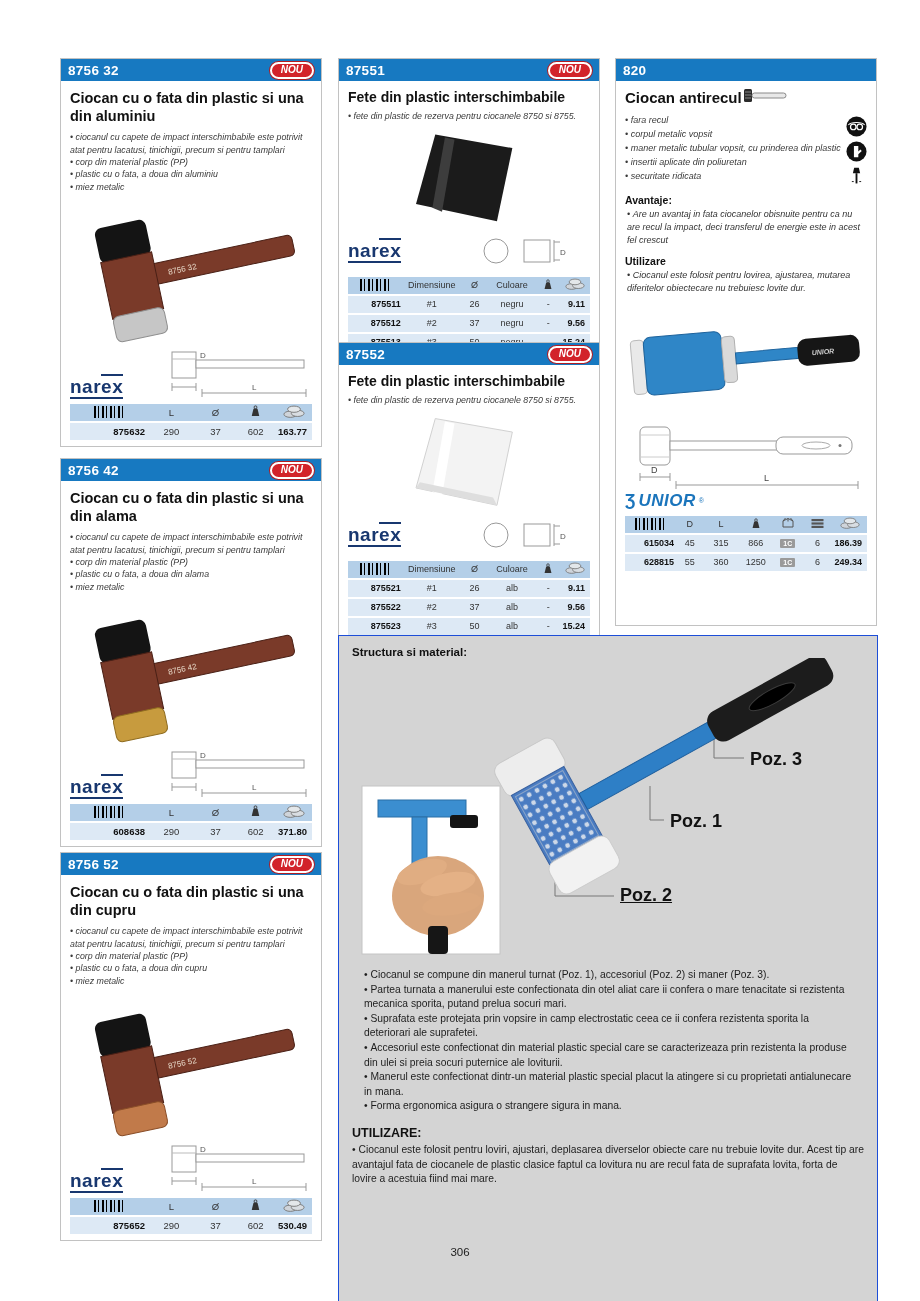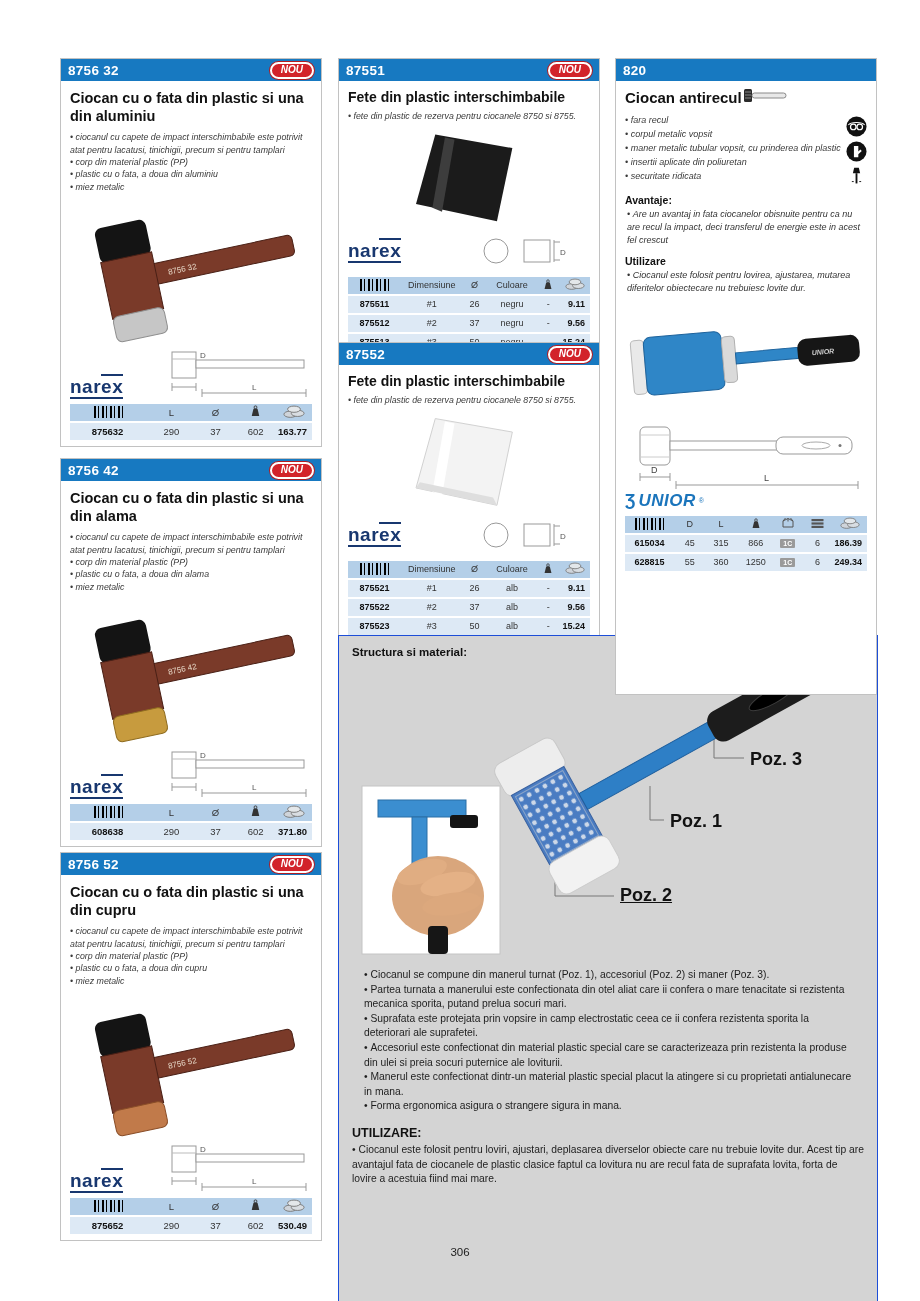--- a/index.html
+++ b/index.html
@@ -19,21 +19,21 @@
   .narex{font-weight:bold;font-size:19px;color:#18376f;line-height:1;border-bottom:2.5px solid #18376f;padding-bottom:1px;letter-spacing:.5px;}
   .narex .ex{border-top:2.5px solid #18376f;}
   .unior-wrap{display:flex;align-items:center;gap:3px;}
   .unior-sym{color:#1b75bc;font-weight:bold;font-size:17px;}
   .unior{color:#1b75bc;font-weight:bold;font-style:italic;font-size:17px;letter-spacing:.5px;}
   .unior-reg{color:#1b75bc;font-size:7px;vertical-align:top;}
   table.pt{width:100%;border-collapse:separate;border-spacing:0 2px;font-size:9.5px;margin-top:3px;}
   .pt td{height:17px;text-align:center;padding:0 2px;color:#333;}
   .pt tr.h td{background:#b4cfe8;}
   .pt tr.r td{background:#dde9f5;}
-  .pt td.code{font-weight:bold;text-align:center;padding-left:0;color:#111;margin-left:12px;}
+  .pt td.code{font-weight:bold;text-align:right;padding-left:0;color:#111;margin-left:12px;}
   .pt td.price{font-weight:bold;text-align:right;padding-right:5px;color:#111;}
   .bc{width:30px;height:12px;margin:0 auto;
       background:repeating-linear-gradient(90deg,#000 0 2px,transparent 2px 4px,#000 4px 5px,transparent 5px 8px);}
   .pk{display:inline-block;background:#9a9a9a;color:#fff;font-weight:bold;font-size:7px;padding:1px 3px;border-radius:1px;}
   .panel{position:absolute;left:338px;top:635px;width:540px;height:786px;background:#d4d4d4;
          border:1px solid #1d4ed8;box-sizing:border-box;padding:10px 13px;}
   .panel h3{font-size:11.5px;margin:0;color:#111;}
   .illus{position:relative;width:514px;height:306px;}
   .poz{position:absolute;font-weight:bold;font-size:18px;color:#111;}
   .ptext{margin:4px 12px 0;padding:0;list-style:none;font-size:10.3px;line-height:1.42;color:#1d1d1d;}
@@ -459,21 +459,21 @@
     <li>Partea turnata a manerului este confectionata din otel aliat care ii confera o mare tenacitate si rezistenta mecanica sporita, putand prelua socuri mari.</li>
     <li>Suprafata este protejata prin vopsire in camp electrostatic ceea ce ii confera rezistenta sporita la deteriorari ale suprafetei.</li>
     <li>Accesoriul este confectionat din material plastic special care se caracterizeaza prin rezistenta la produse din ulei si preia socuri puternice ale loviturii.</li>
     <li>Manerul este confectionat dintr-un material plastic special placut la atingere si cu proprietati antialunecare in mana.</li>
     <li>Forma ergonomica asigura o strangere sigura in mana.</li>
   </ul>
   <div class="util-h">UTILIZARE:</div>
   <p class="util-p">Ciocanul este folosit pentru loviri, ajustari, deplasarea diverselor obiecte care nu trebuie lovite dur. Acest tip are avantajul fata de ciocanele de plastic clasice faptul ca lovitura nu are recul fata de suprafata lovita, forta de lovire a acestuia fiind mai mare.</p>
 </div>
 
-<div class="card" style="left:615px;top:58px;height:637px;">
+<div class="card" style="left:615px;top:58px;height:568px;">
   <div class="chdr">
     <span class="code">820</span>
   </div>
   <div class="cbody">
     <div class="t820-top">
       <div class="ptitle" style="font-size:15px;">Ciocan antirecul</div>
       <svg width="46" height="18" viewBox="0 0 46 18">
         <rect x="2" y="2" width="8" height="13" rx="1.5" fill="#2b2b2b"></rect>
         <line x1="3" y1="5" x2="9" y2="5" stroke="#888"></line>
           <line x1="3" y1="8" x2="9" y2="8" stroke="#888"></line>

